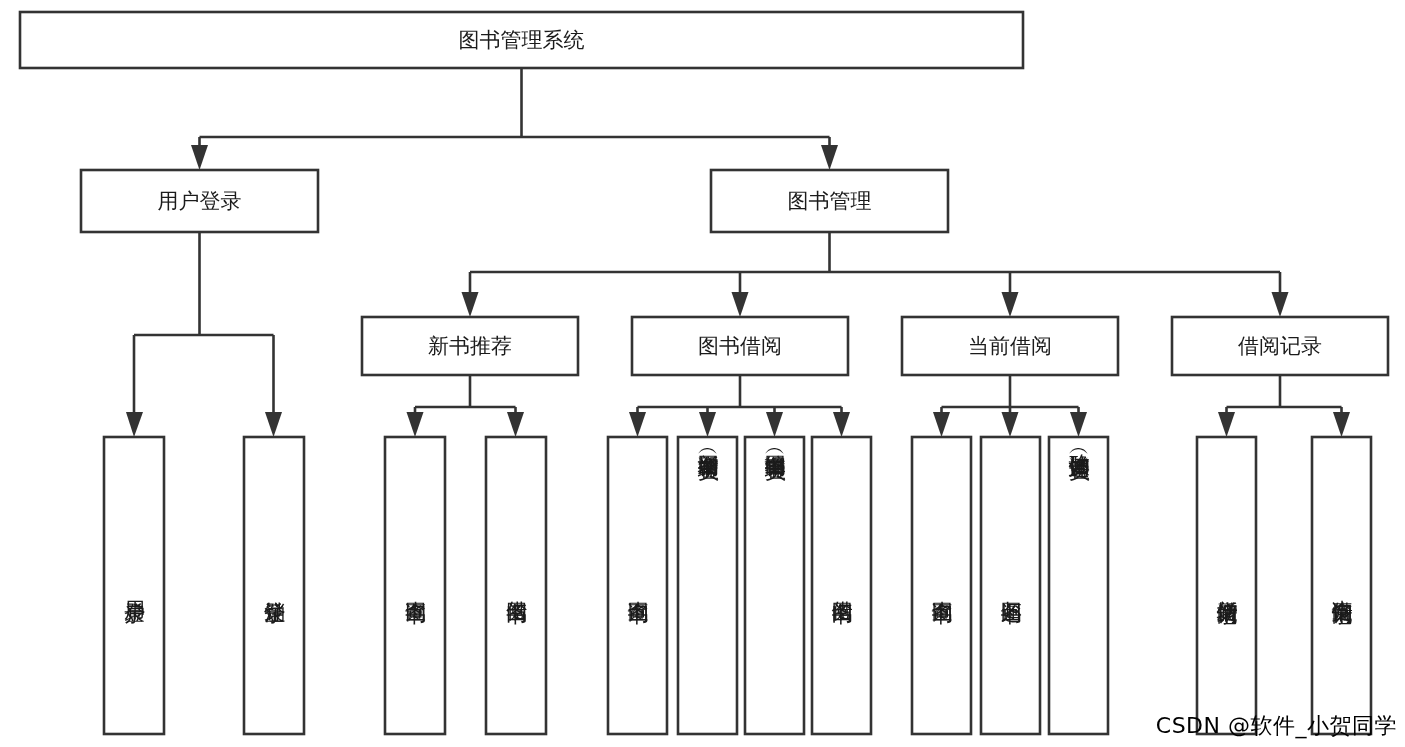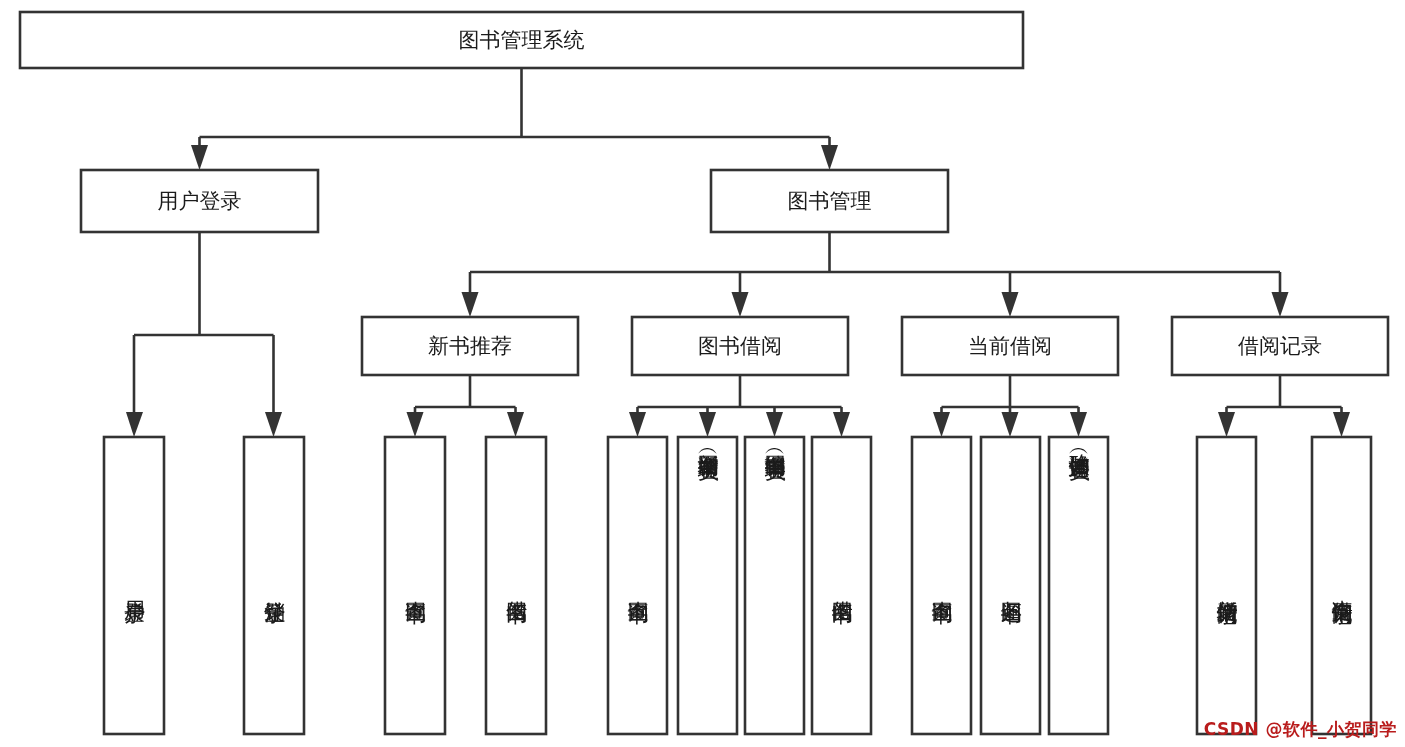--- a/index.html
+++ b/index.html
@@ -62,25 +62,24 @@
     line-height: 1.12;
     color: #1b1b1b;
     letter-spacing: 1px;
     white-space: nowrap;
   }
   .watermark {
     position: absolute;
     right: 8px;
     bottom: 6px;
     font-family: "DejaVu Sans", "Liberation Sans", sans-serif;
-    font-size: 17px;
-    color: #b91c1c;
+    font-size: 22px;
+    color: #000000;
     letter-spacing: 0.5px;
     white-space: nowrap;
-    font-weight: bold;
   }
 </style>
 </head>
 <body>
 
 <div id="diagram-root">
 
   <svg id="tree-svg" viewBox="0 0 1405 747">
 
     <g>

